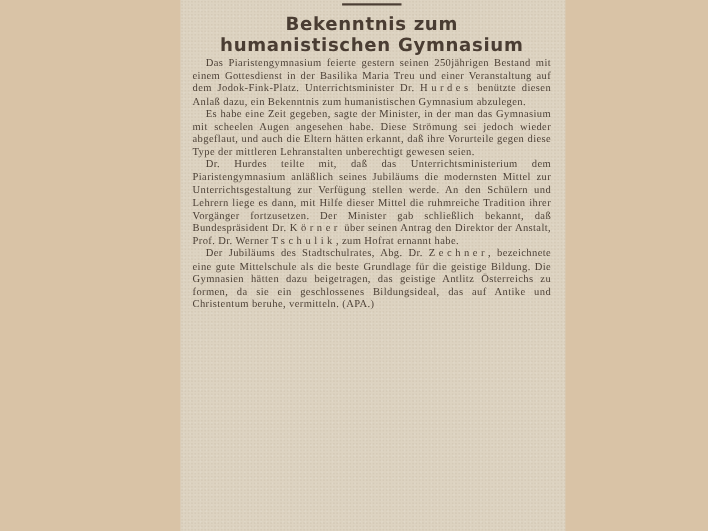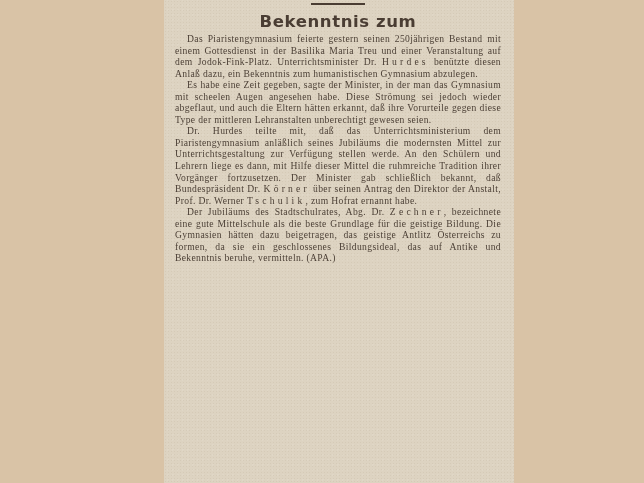--- a/index.html
+++ b/index.html
@@ -63,30 +63,31 @@
     }
   </style>
 </head>
 <body>
 
 <div class="clipping">
   <div class="rule-top"></div>
 
   <div class="headline">
     <div>Bekenntnis zum</div>
+    <div>humanistischen Gymnasium</div>
   </div>
 
   <div class="body-text">
     <p>
       <span>Das Piaristengymnasium feierte gestern seinen 250jährigen Bestand mit einem Gottesdienst in der Basilika Maria Treu und einer Veranstaltung auf dem Jodok-Fink-Platz. Unterrichtsminister Dr. </span><span class="spaced">Hurdes</span><span> benützte diesen Anlaß dazu, ein Bekenntnis zum humanistischen Gymnasium abzulegen.</span>
     </p>
     <p>
       <span>Es habe eine Zeit gegeben, sagte der Minister, in der man das Gymnasium mit scheelen Augen angesehen habe. Diese Strömung sei jedoch wieder abgeflaut, und auch die Eltern hätten erkannt, daß ihre Vorurteile gegen diese Type der mittleren Lehranstalten unberechtigt gewesen seien.</span>
     </p>
     <p>
       <span>Dr. Hurdes teilte mit, daß das Unterrichtsministerium dem Piaristengymnasium anläßlich seines Jubiläums die modernsten Mittel zur Unterrichtsgestaltung zur Verfügung stellen werde. An den Schülern und Lehrern liege es dann, mit Hilfe dieser Mittel die ruhmreiche Tradition ihrer Vorgänger fortzusetzen. Der Minister gab schließlich bekannt, daß Bundespräsident Dr. </span><span class="spaced">Körner</span><span> über seinen Antrag den Direktor der Anstalt, Prof. Dr. Werner </span><span class="spaced">Tschulik</span><span>, zum Hofrat ernannt habe.</span>
     </p>
     <p>
-      <span>Der Jubiläums des Stadtschulrates, Abg. Dr. </span><span class="spaced">Zechner</span><span>, bezeichnete eine gute Mittelschule als die beste Grundlage für die geistige Bildung. Die Gymnasien hätten dazu beigetragen, das geistige Antlitz Österreichs zu formen, da sie ein geschlossenes Bildungsideal, das auf Antike und Bekenntnis beruhe, vermitteln. (APA.)</span>
+      <span>Der Jubiläums des Stadtschulrates, Abg. Dr. </span><span class="spaced">Zechner</span><span>, bezeichnete eine gute Mittelschule als die beste Grundlage für die geistige Bildung. Die Gymnasien hätten dazu beigetragen, das geistige Antlitz Österreichs zu formen, da sie ein geschlossenes Bildungsideal, das auf Antike und Christentum beruhe, vermitteln. (APA.)</span>
     </p>
   </div>
 
 </div>
 
 </body></html>

